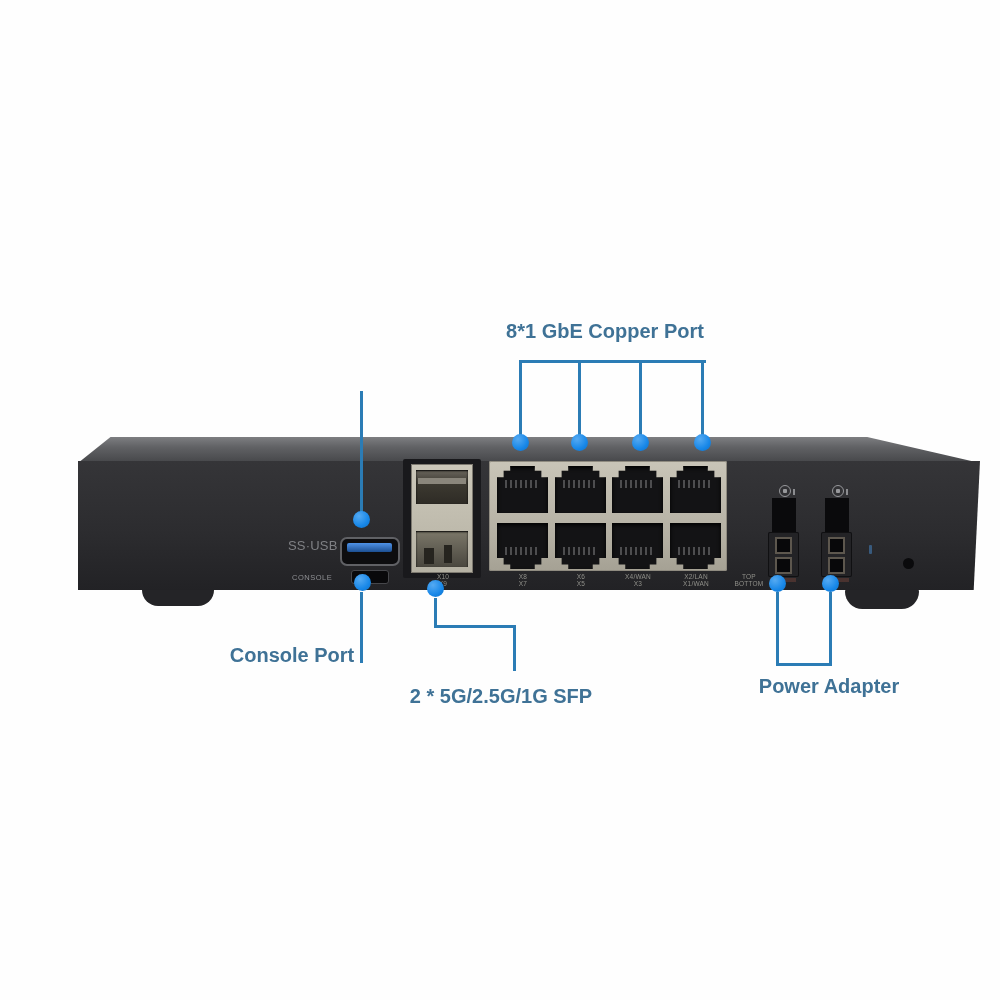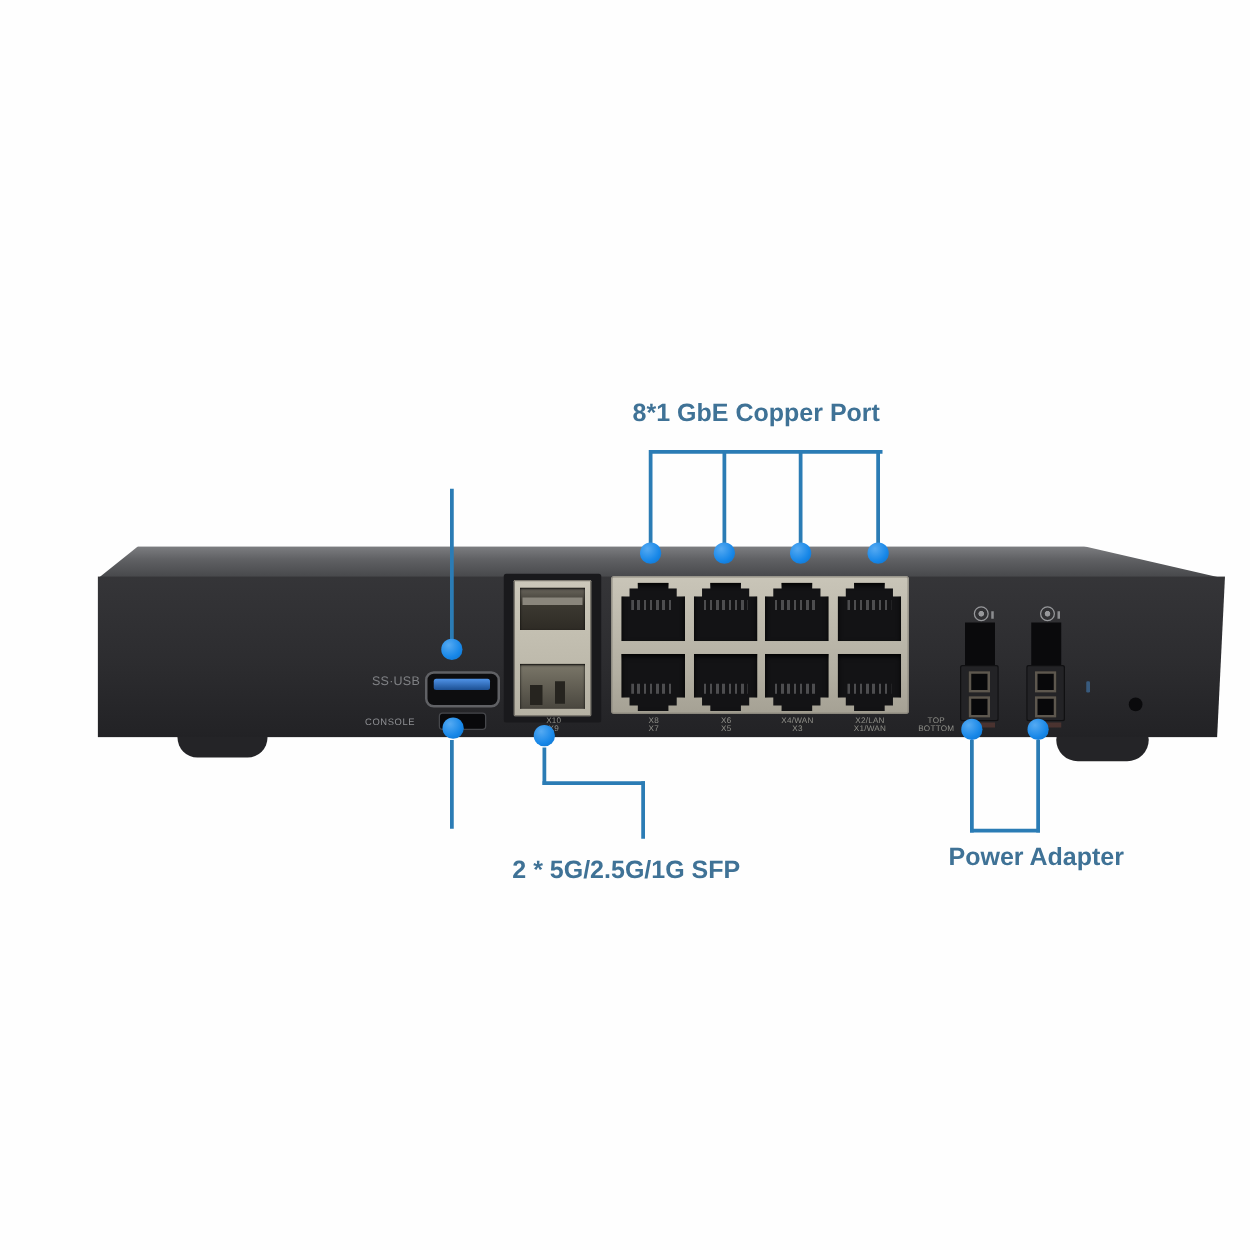--- a/index.html
+++ b/index.html
@@ -122,21 +122,21 @@
 </head>
 <body>
 
 <div class="stage">
 
   <div class="abs foot left"></div>
   <div class="abs foot right"></div>
   <div class="abs device-top"></div>
   <div class="abs device-front"></div>
 
-  <div class="abs usb-marking micro" style="font-size:10px;filter:blur(.3px);text-align:right;">SS·USB</div>
+  <div class="abs usb-marking micro" style="font-size:13px;filter:blur(.3px);text-align:right;">SS·USB</div>
   <div class="abs usb-port"></div>
   <div class="abs usb-tab"></div>
   <div class="abs console-marking">CONSOLE</div>
   <div class="abs console-port"></div>
 
   <div class="abs sfp-recess"></div>
   <div class="abs sfp-frame"></div>
   <div class="abs sfp-slot-top"></div>
   <div class="abs sfp-bar"></div>
   <div class="abs sfp-slot-bottom"></div>
@@ -219,20 +219,21 @@
   <div class="abs dot cu-d2"></div>
   <div class="abs dot cu-d3"></div>
   <div class="abs dot cu-d4"></div>
 
   <div class="abs ann-line usb-line"></div>
   <div class="abs dot usb-dot"></div>
 
   <div class="abs dot con-dot"></div>
   <div class="abs ann-line con-line"></div>
   <div class="abs ann-label center con-label">
+    <div>Console Port</div>
   </div>
 
   <div class="abs dot sfp-dot"></div>
   <div class="abs ann-line sfp-l1"></div>
   <div class="abs ann-line sfp-l2"></div>
   <div class="abs ann-line sfp-l3"></div>
   <div class="abs ann-label center sfp-ann-label">2 * 5G/2.5G/1G SFP</div>
 
   <div class="abs dot pw-d1"></div>
   <div class="abs dot pw-d2"></div>

